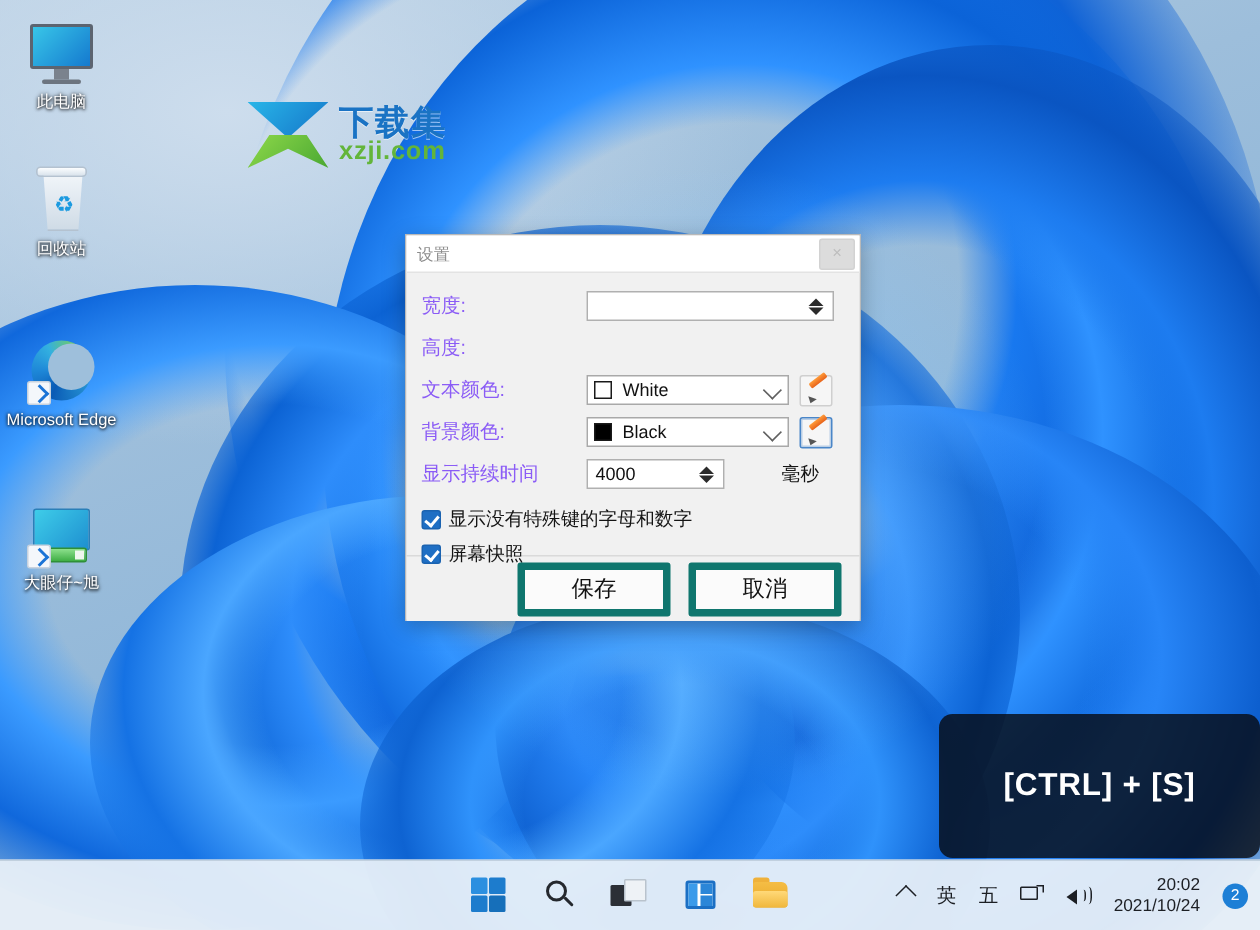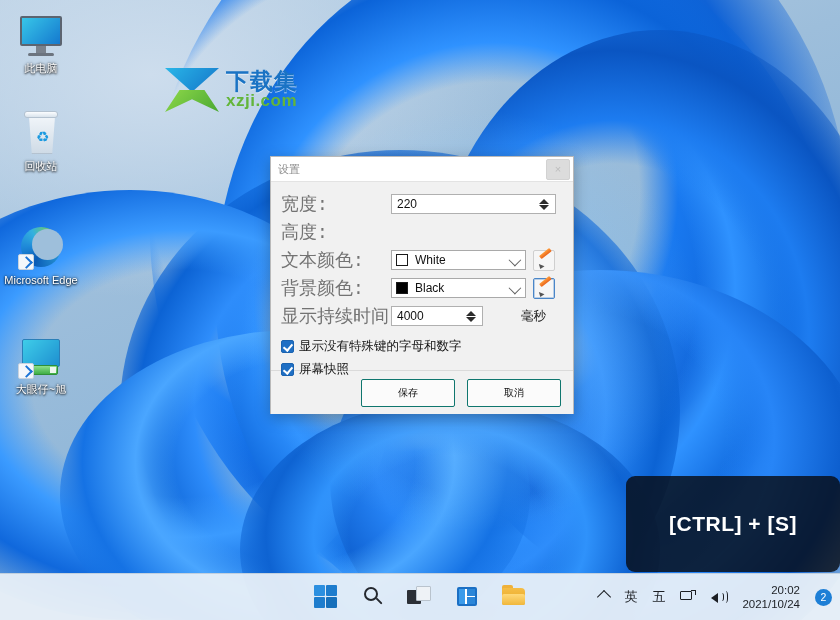--- a/index.html
+++ b/index.html
@@ -111,21 +111,21 @@
     display:flex;align-items:center;position:relative;
   }
   #titlebar .title{font-size:11px;color:#8d8d8d;padding-left:7px;}
   #close-btn{
     position:absolute;right:3px;top:2px;width:22px;height:19px;
     background:#dcdcdc;border:1px solid #d2d2d2;border-radius:2px;
     color:#bdbdbd;font-size:11px;line-height:19px;text-align:center;
   }
   #form{padding:8px 10px 0 10px;background:#f1f1f1;height:188px;box-sizing:border-box;}
   .row{display:flex;align-items:center;height:28px;margin-bottom:0;}
-  .row .lab{width:110px;font-size:18px;color:#737373;font-family:Liberation Mono, monospace;}
+  .row .lab{width:110px;font-size:13px;color:#8b5cf6;}
   .spin{
     position:relative;width:165px;height:20px;background:#fff;border:1px solid #b0b0b0;
     box-sizing:border-box;
   }
   .spin .val{padding:2px 0 0 5px;font-size:12px;color:#111;}
   .spin .arrows{
     position:absolute;right:4px;top:1px;width:15px;height:17px;
     display:flex;flex-direction:column;align-items:center;justify-content:center;gap:1px;
   }
   .tri-up{width:0;height:0;border-left:5px solid transparent;border-right:5px solid transparent;border-bottom:5px solid #2b2b2b;}
@@ -164,22 +164,22 @@
   .chk:after{
     content:"";position:absolute;left:3px;top:1px;width:4px;height:7px;
     border-right:2px solid #fff;border-bottom:2px solid #fff;transform:rotate(40deg);
   }
   .chk-lab{font-size:12.5px;color:#141414;}
   #footer{
     height:44px;border-top:1px solid #dadada;background:#f1f1f1;
     display:flex;align-items:center;justify-content:flex-end;gap:12px;padding-right:12px;box-sizing:border-box;
   }
   .dlg-btn{
-    width:92px;height:26px;background:#fbfbfb;border:1px solid #0f766e;border-radius:2px;
-    font-size:10px;color:#121212;display:flex;align-items:center;justify-content:center;
+    width:92px;height:26px;background:#fbfbfb;border:5px solid #0f766e;border-radius:2px;
+    font-size:15px;color:#121212;display:flex;align-items:center;justify-content:center;
   }
 
   
   #taskbar{
     position:absolute;left:0;bottom:0;width:840px;height:46px;
     background:rgba(233,240,248,.94);
     border-top:1px solid rgba(190,205,220,.9);
     display:flex;align-items:center;
   }
   #tb-center{position:absolute;left:0;right:0;display:flex;justify-content:center;align-items:center;gap:21px;}
@@ -293,21 +293,20 @@
   <div id="titlebar">
     <div class="title">设置</div>
     <div id="close-btn">×</div>
   </div>
 
   <div id="form">
 
     <div class="row">
       <div class="lab">宽度:</div>
       <div class="spin">
-        <div class="val">220</div>
         <div class="arrows">
           <div class="tri-up"></div>
           <div class="tri-dn"></div>
         </div>
       </div>
     </div>
 
     <div class="row">
       <div class="lab">高度:</div>
     </div>

